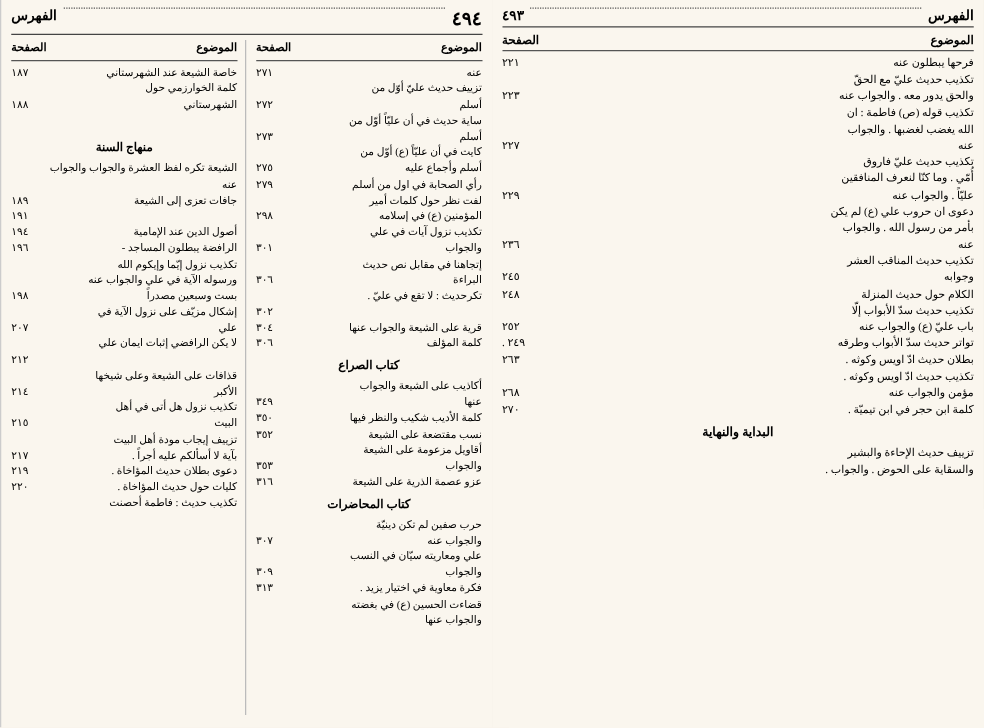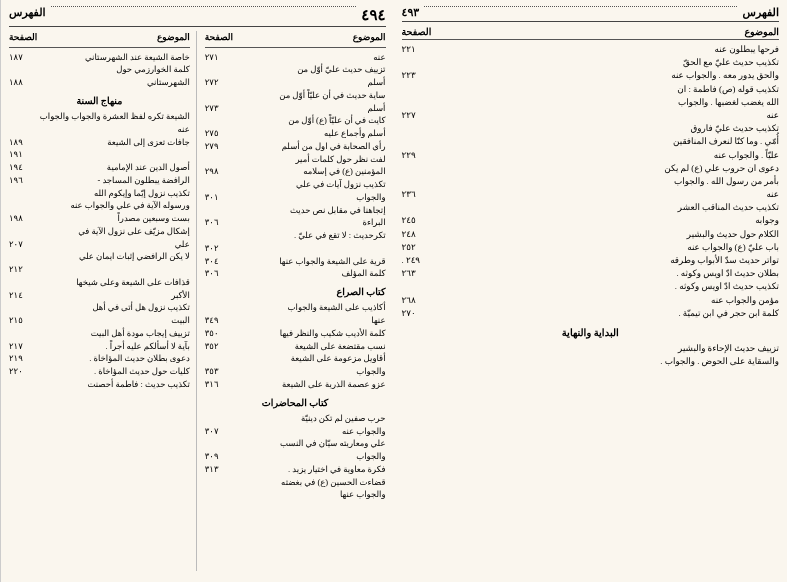--- a/index.html
+++ b/index.html
@@ -95,23 +95,24 @@
       <div class="entry-row" style="display:flex; justify-content:space-between;">
         <span>عنه</span>
         <span>٢٣٦</span>
       </div>
       <div>تكذيب حديث المناقب العشر</div>
       <div class="entry-row" style="display:flex; justify-content:space-between;">
         <span>وجوابه</span>
         <span>٢٤٥</span>
       </div>
       <div class="entry-row" style="display:flex; justify-content:space-between;">
-        <span>الكلام حول حديث والبشير</span>
+        <span>الكلام حول حديث المنزلة</span>
         <span>٢٤٨</span>
       </div>
+      <div>تكذيب حديث سدّ الأبواب إلّا</div>
       <div class="entry-row" style="display:flex; justify-content:space-between;">
         <span>باب عليّ (ع) والجواب عنه</span>
         <span>٢٥٢</span>
       </div>
       <div class="entry-row" style="display:flex; justify-content:space-between;">
         <span>تواتر حديث سدّ الأبواب وطرقه</span>
         <span>٢٤٩ .</span>
       </div>
       <div class="entry-row" style="display:flex; justify-content:space-between;">
         <span>بطلان حديث ادّ اويس وكوثه .</span>
@@ -190,21 +191,21 @@
         </div>
         <div class="entry-row" style="display:flex; justify-content:space-between;">
           <span>قرية على الشيعة والجواب عنها</span>
           <span>٣٠٤</span>
         </div>
         <div class="entry-row" style="display:flex; justify-content:space-between;">
           <span>كلمة المؤلف</span>
           <span>٣٠٦</span>
         </div>
 
-        <div style="font-weight:bold; margin:5px 0 2px; font-size:9.5px;">كتاب الصراع</div>
+        <div style="font-weight:bold; text-align:center; margin:5px 0 2px; font-size:9.5px;">كتاب الصراع</div>
         <div>أكاذيب على الشيعة والجواب</div>
         <div class="entry-row" style="display:flex; justify-content:space-between;">
           <span>عنها</span>
           <span>٣٤٩</span>
         </div>
         <div class="entry-row" style="display:flex; justify-content:space-between;">
           <span>كلمة الأديب شكيب والنظر فيها</span>
           <span>٣٥٠</span>
         </div>
         <div class="entry-row" style="display:flex; justify-content:space-between;">
@@ -247,21 +248,21 @@
         </div>
         <div class="entry-row" style="display:flex; justify-content:space-between;">
           <span>خاصة الشيعة عند الشهرستاني</span>
           <span>١٨٧</span>
         </div>
         <div>كلمة الخوارزمي حول</div>
         <div class="entry-row" style="display:flex; justify-content:space-between;">
           <span>الشهرستاني</span>
           <span>١٨٨</span>
         </div>
-        <div style="font-weight:bold; text-align:center; margin:5px 0 2px; font-size:9.5px;">منهاج السنة</div>
+        <div style="font-weight:bold; text-align:center; margin:22px 0 2px; font-size:9.5px;">منهاج السنة</div>
         <div>الشيعة تكره لفظ العشرة والجواب والجواب</div>
         <div>عنه</div>
         <div class="entry-row" style="display:flex; justify-content:space-between;">
           <span>جافات تعزى إلى الشيعة</span>
           <span>١٨٩</span>
         </div>
         <div class="entry-row" style="display:flex; justify-content:space-between;">
           <span></span>
           <span>١٩١</span>
         </div>

